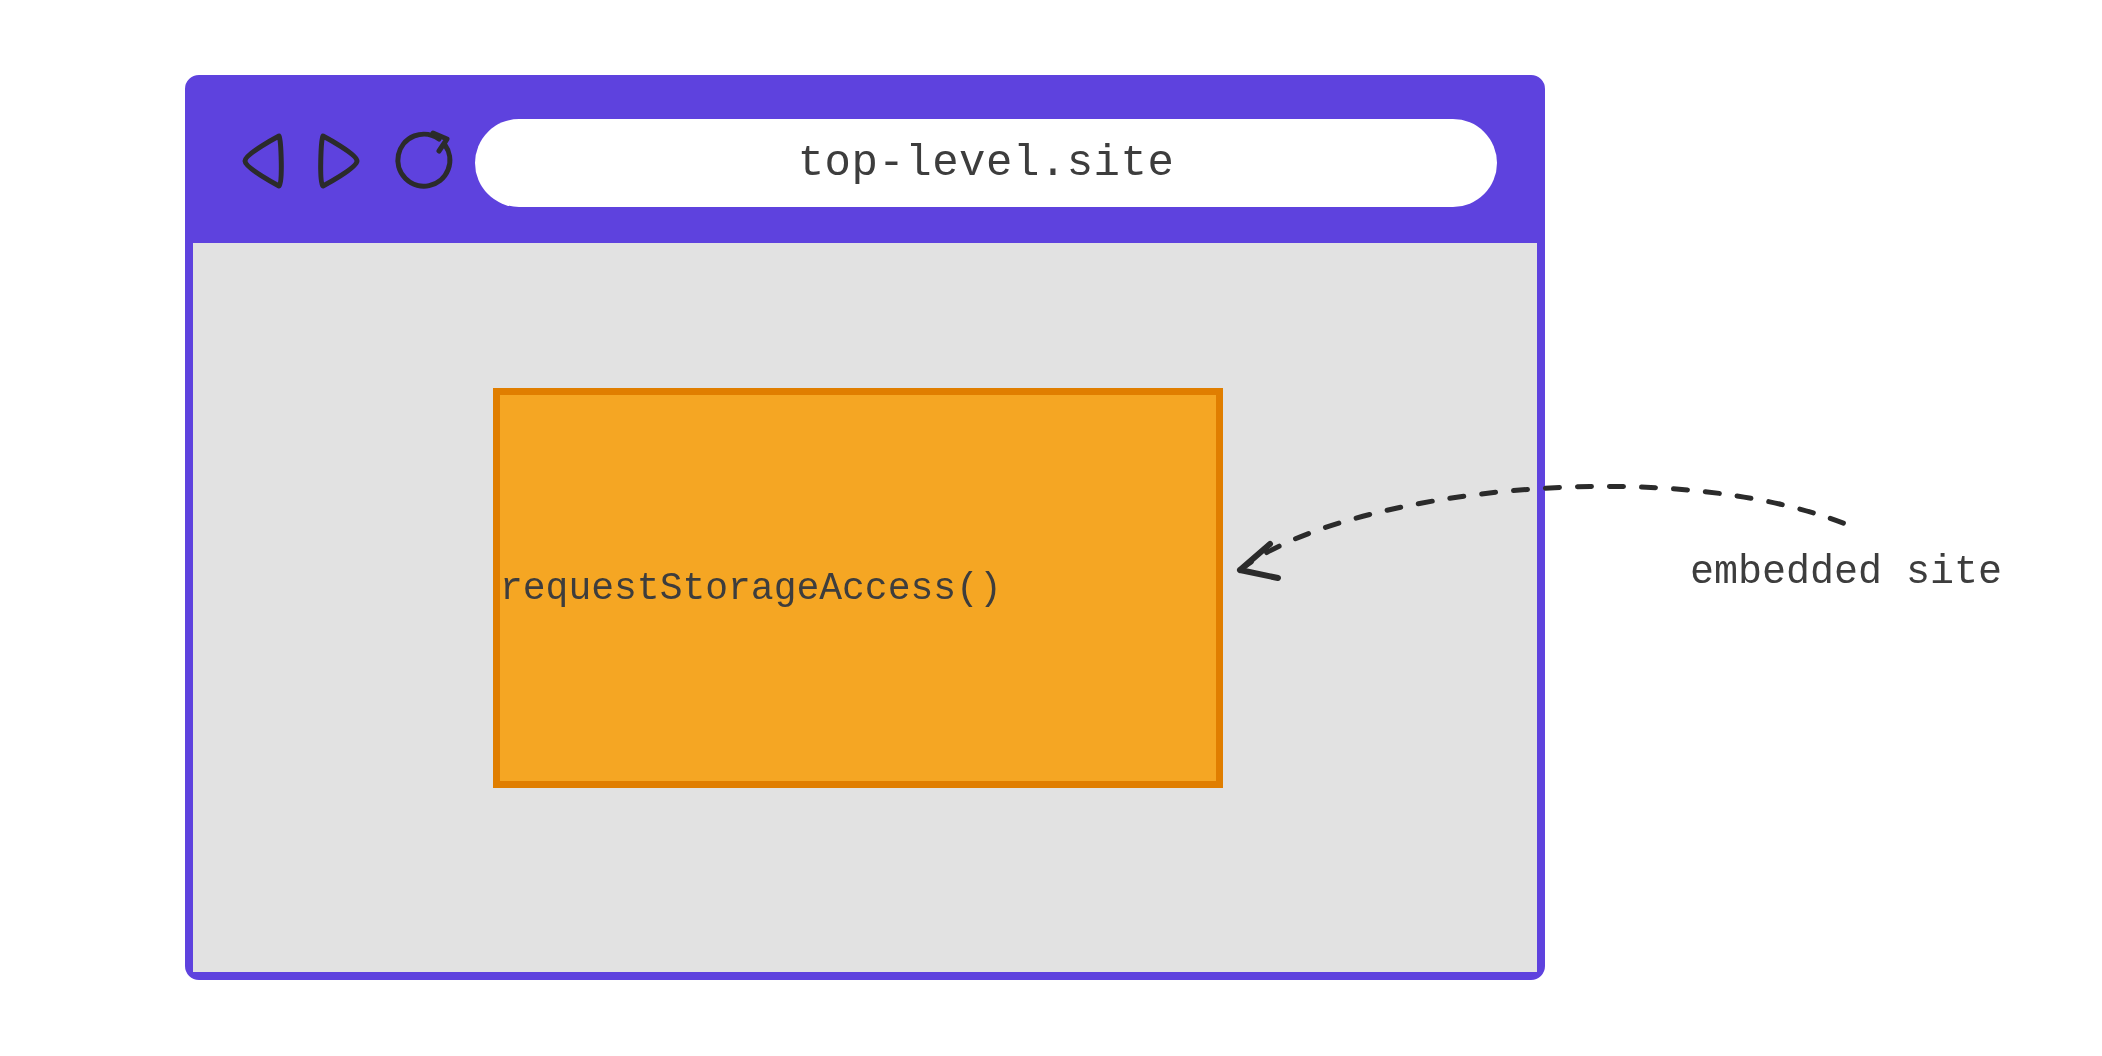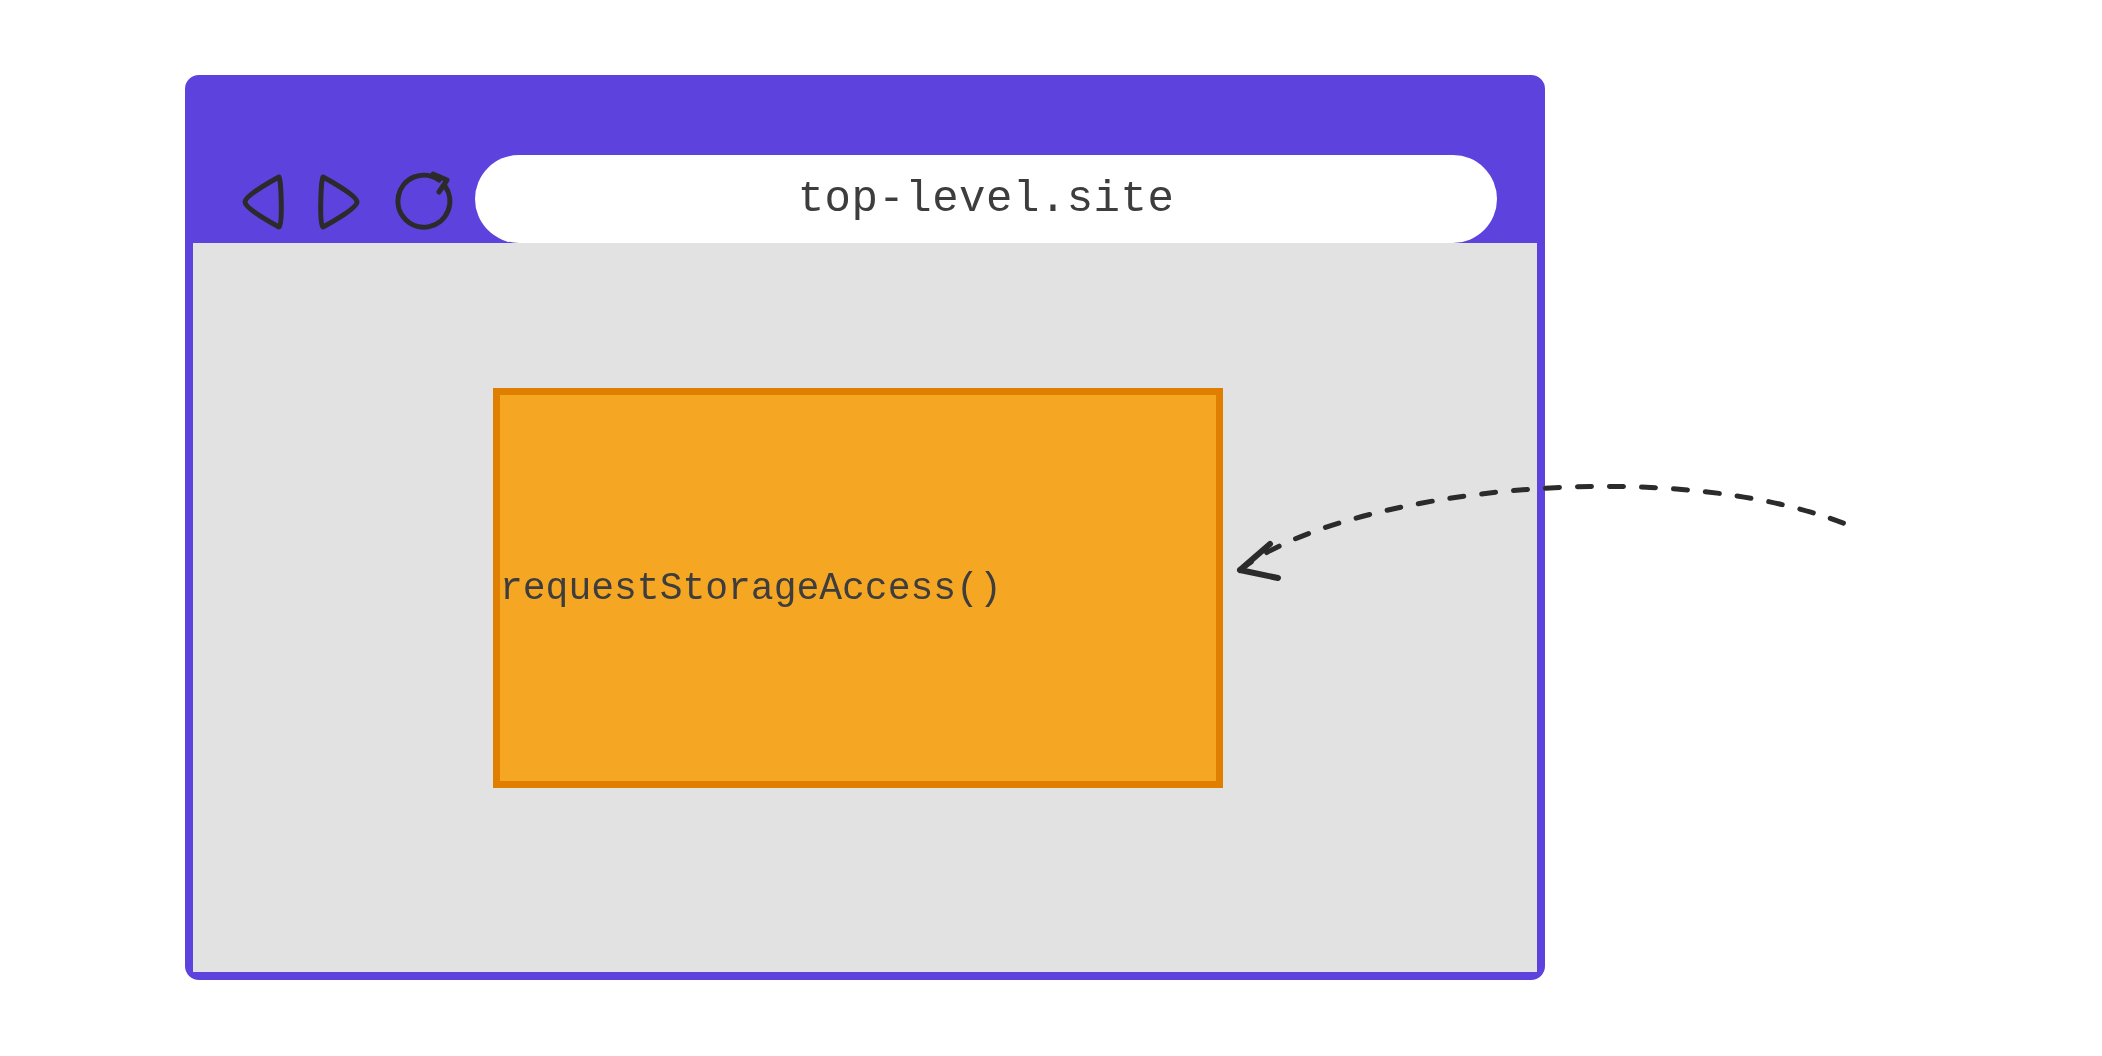--- a/index.html
+++ b/index.html
@@ -8,21 +8,21 @@
 
   
   .browser{
     position:absolute;left:185px;top:75px;width:1360px;height:905px;
     border:8px solid #5E42DE;border-radius:14px;box-sizing:border-box;
     background:#e2e2e2;
   }
   .toolbar{
     position:absolute;left:0;top:0;right:0;height:160px;
     background:#5E42DE;
-    display:flex;align-items:flex-end;gap:14px;padding-left:30px;
+    display:flex;align-items:center;gap:14px;padding-left:30px;
   }
   .nav-icons{display:flex;align-items:center;gap:20px;margin-left:10px;}
 
   .urlbar{
     flex:1;margin-right:40px;height:88px;background:#ffffff;border-radius:44px;
     display:flex;align-items:center;justify-content:center;
     font-size:44px;font-weight:400;color:#3d3d3d;letter-spacing:.5px;
   }
 
   
@@ -83,14 +83,15 @@
         <span class="iframe-label">requestStorageAccess()</span>
       </div>
     </div>
   </div>
 
   <svg class="arrow" viewBox="0 0 680 200">
     <path d="M20 170 C 120 90, 460 50, 640 130" fill="none" stroke="#2b2b2b" stroke-width="5" stroke-linecap="round" stroke-dasharray="14 18"></path>
     <path d="M20 170 L50 144 M20 170 L58 178" fill="none" stroke="#2b2b2b" stroke-width="6" stroke-linecap="round"></path>
   </svg>
 
+  <div class="annotation">embedded site</div>
 
 </div>
 
 </body></html>

